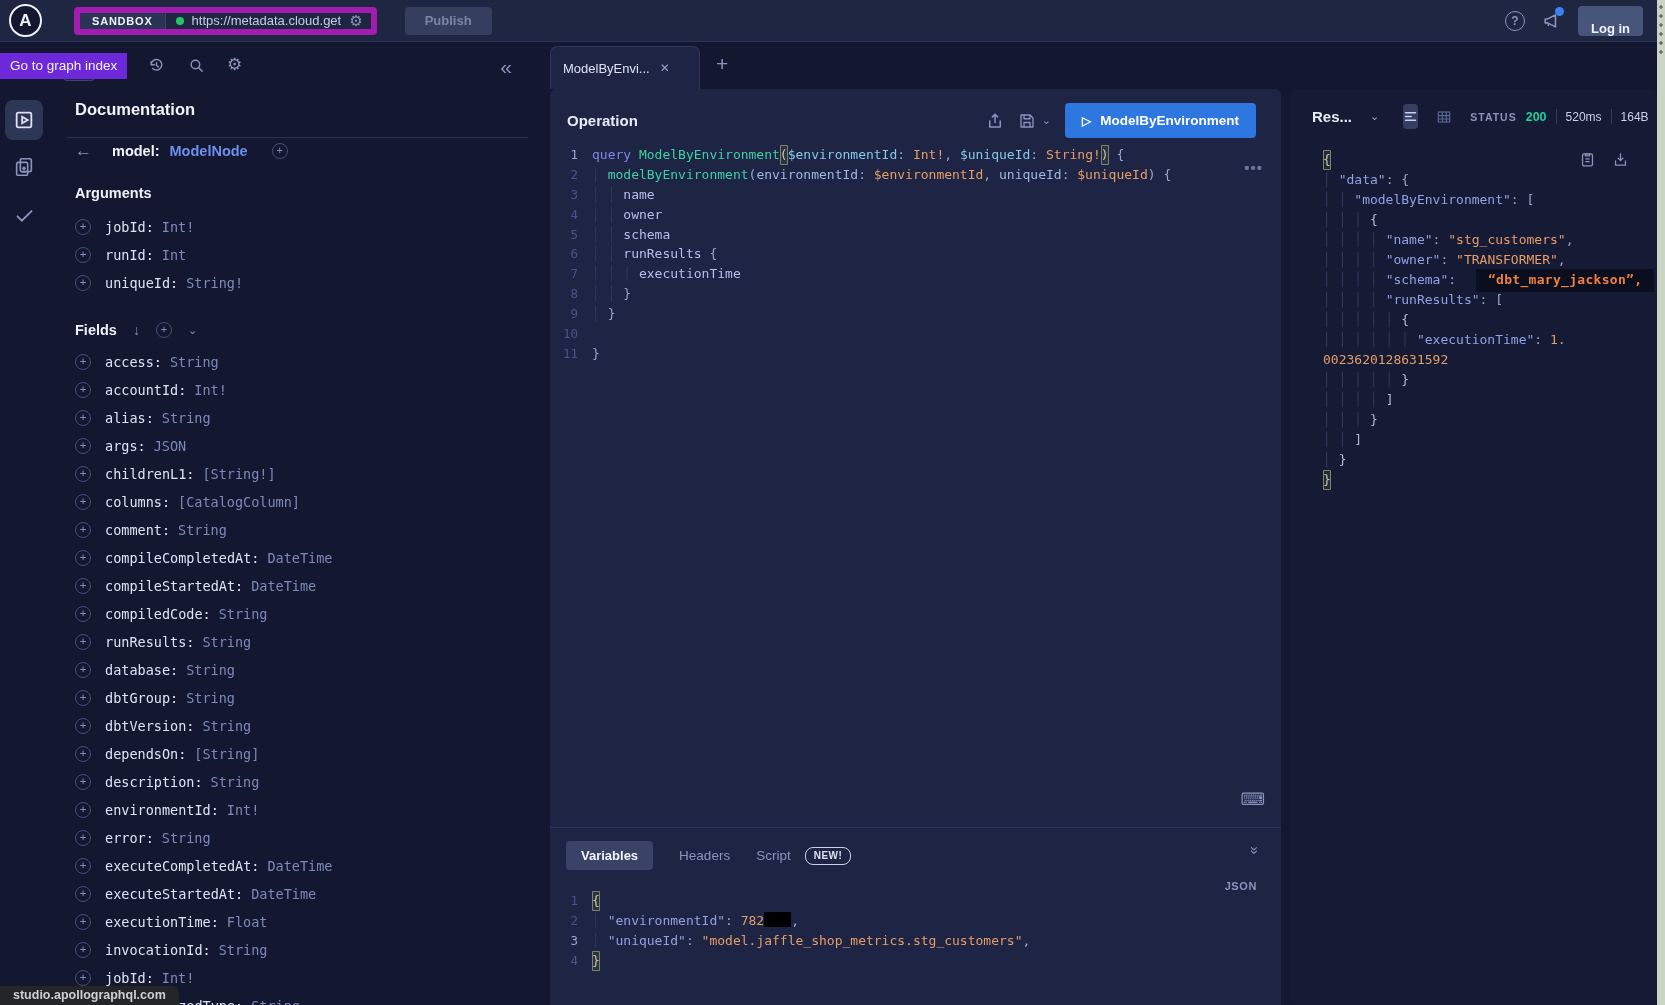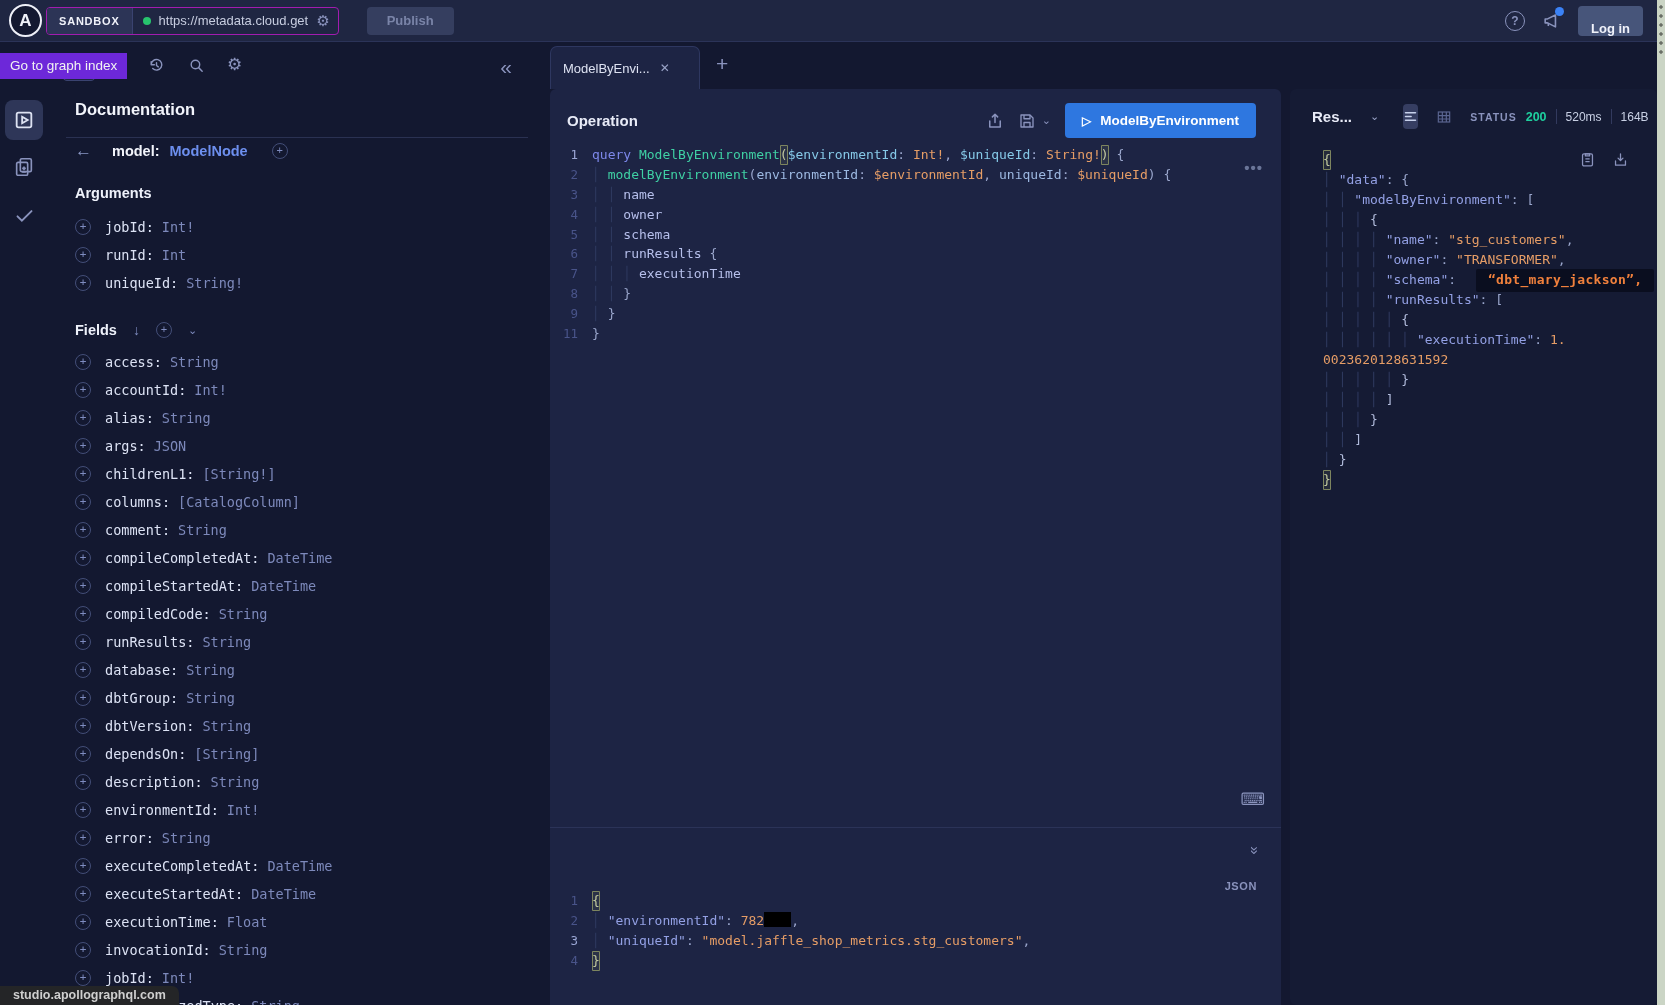--- a/index.html
+++ b/index.html
@@ -3,21 +3,21 @@
 <meta charset="utf-8">
 <style>
   *{margin:0;padding:0;box-sizing:border-box}
   html,body{width:1665px;height:1005px;overflow:hidden;background:#131830}
   body{font-family:"Liberation Sans",sans-serif;color:#dfe3f4}
   #stage{position:relative;width:1665px;height:1005px;background:#131830}
 
   
   .topbar{position:absolute;left:0;top:0;width:1665px;height:42px;background:#1f2642;border-bottom:1px solid #2b3358;display:flex;align-items:center;padding-left:9px}
   .logo{width:33px;height:33px;border:2.5px solid #eef0f8;border-radius:50%;display:flex;align-items:center;justify-content:center;font-weight:bold;font-size:17px;color:#eef0f8;background:#131830}
-  .url-group{display:flex;align-items:center;height:28px;border:1px solid #a21caf;border-radius:4px;margin-left:4px;overflow:hidden}
+  .url-group{display:flex;align-items:center;height:28px;border:6px solid #a21caf;border-radius:4px;margin-left:32px;overflow:hidden}
   .sandbox-chip{height:100%;display:flex;align-items:center;padding:0 12px;background:#2c3456;border-right:1px solid #3a4370;font-size:11px;font-weight:bold;letter-spacing:.8px;color:#f0f2fa}
   .url-box{display:flex;align-items:center;gap:8px;padding:0 8px 0 10px;height:100%}
   .green-dot{width:8px;height:8px;border-radius:50%;background:#27c46d}
   .url-text{font-size:13px;color:#c7cde0;white-space:nowrap}
   .url-gear{font-size:15px;color:#8a93bd;cursor:pointer}
   .publish-btn{margin-left:28px;height:28px;padding:0 20px;background:#353e5f;border:none;border-radius:4px;color:#7a84a8;font-size:13px;font-weight:bold}
   .topbar-right{margin-left:auto;margin-right:22px;display:flex;align-items:center;gap:17px}
   .help-icon{width:20px;height:20px;border:1.5px solid #8a93bd;border-radius:50%;color:#8a93bd;font-size:12px;font-weight:bold;display:flex;align-items:center;justify-content:center}
   .mega-wrap{position:relative;color:#8a93bd;display:flex}
   .notif-dot{position:absolute;right:-3px;top:-4px;width:9px;height:9px;border-radius:50%;background:#3b82f6}
@@ -399,27 +399,34 @@
       <div class="op-code">
           <div class="code-line"><span class="ln ln-active">1</span><span class="s-kw">query </span><span class="s-op">ModelByEnvironment</span><span class="s-hl">(</span><span class="s-vard">$environmentId</span><span class="s-p">: </span><span class="s-typ">Int!</span><span class="s-p">, </span><span class="s-vard">$uniqueId</span><span class="s-p">: </span><span class="s-typ">String!</span><span class="s-hl">)</span><span class="s-p"> {</span></div>
           <div class="code-line"><span class="ln">2</span><span class="s-g">│ </span><span class="s-op">modelByEnvironment</span><span class="s-p">(</span><span class="s-arg">environmentId</span><span class="s-p">: </span><span class="s-var">$environmentId</span><span class="s-p">, </span><span class="s-arg">uniqueId</span><span class="s-p">: </span><span class="s-var">$uniqueId</span><span class="s-p">) {</span></div>
           <div class="code-line"><span class="ln">3</span><span class="s-g">│ │ </span><span class="s-fld">name</span></div>
           <div class="code-line"><span class="ln">4</span><span class="s-g">│ │ </span><span class="s-fld">owner</span></div>
           <div class="code-line"><span class="ln">5</span><span class="s-g">│ │ </span><span class="s-fld">schema</span></div>
           <div class="code-line"><span class="ln">6</span><span class="s-g">│ │ </span><span class="s-fld">runResults</span><span class="s-p"> {</span></div>
           <div class="code-line"><span class="ln">7</span><span class="s-g">│ │ │ </span><span class="s-fld">executionTime</span></div>
           <div class="code-line"><span class="ln">8</span><span class="s-g">│ │ </span><span class="s-p">}</span></div>
           <div class="code-line"><span class="ln">9</span><span class="s-g">│ </span><span class="s-p">}</span></div>
+          <div class="code-line"><span class="ln">10</span></div>
           <div class="code-line"><span class="ln">11</span><span class="s-p">}</span></div>
         </div>
       <span class="more-btn">•••</span>
       <span class="kbd-icon">⌨</span>
     </div>
 
     <div class="bottom-panel">
+      <div class="bp-tabs">
+        <span class="bp-tab-active">Variables</span>
+        <span class="bp-tab">Headers</span>
+        <span class="bp-tab">Script</span>
+        <span class="new-badge">NEW!</span>
+      </div>
       <span class="bp-collapse">»</span>
       <span class="json-label">JSON</span>
       <div class="vars-code">
           <div class="code-line"><span class="ln">1</span><span class="s-hlb">{</span></div>
           <div class="code-line"><span class="ln">2</span><span class="s-g">│ </span><span class="s-key">"environmentId"</span><span class="s-p">: </span><span class="s-num">782</span><span class="redact"></span><span class="s-p">,</span></div>
           <div class="code-line"><span class="ln ln-active">3</span><span class="s-g">│ </span><span class="s-key">"uniqueId"</span><span class="s-p">: </span><span class="s-str">"model.jaffle_shop_metrics.stg_customers"</span><span class="s-p">,</span></div>
           <div class="code-line"><span class="ln">4</span><span class="s-hlb">}</span></div>
         </div>
     </div>
   </div>

